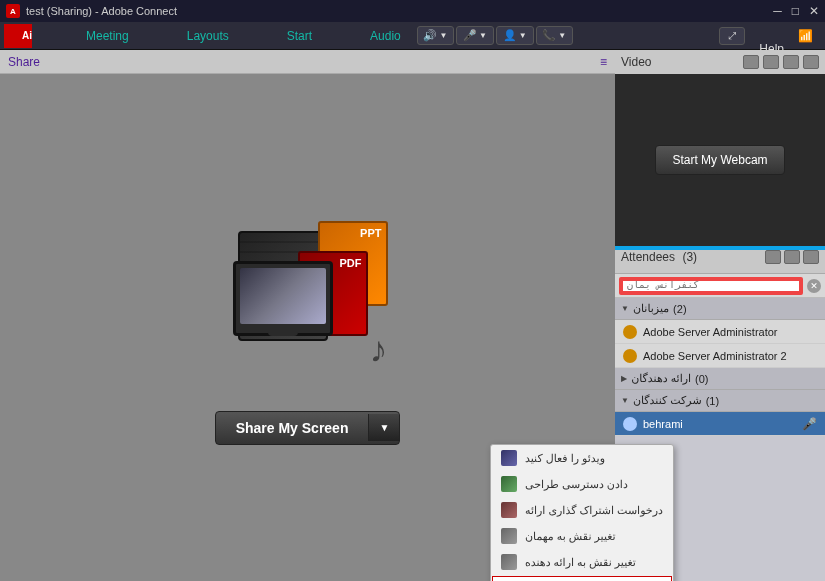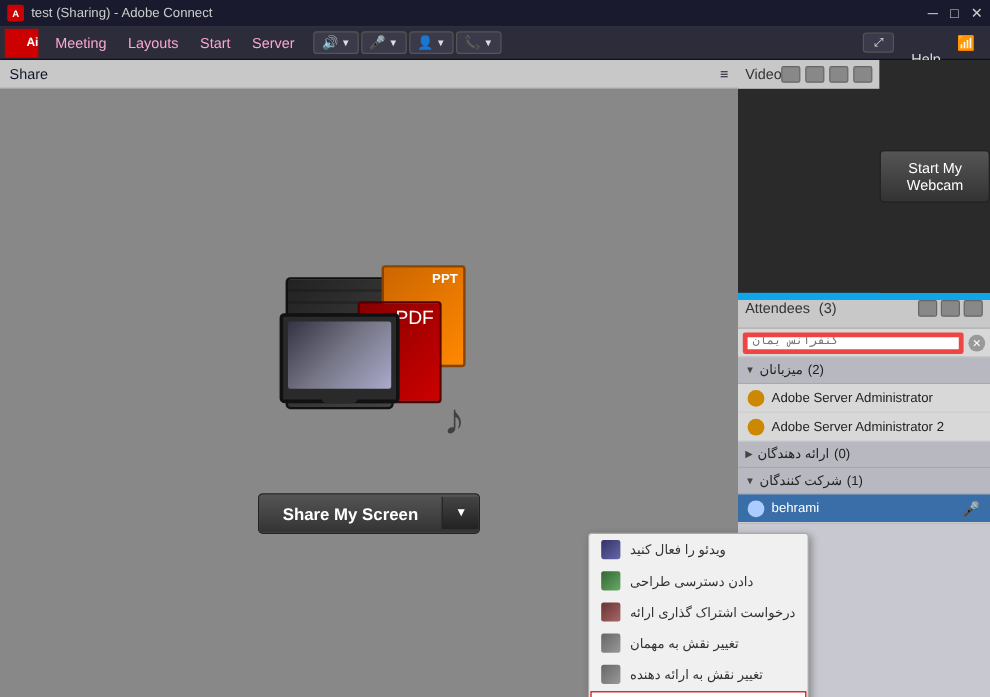--- a/index.html
+++ b/index.html
@@ -32,24 +32,25 @@
     }
     .adobe-logo {
       width: 28px; height: 24px;
       background: #cc0000;
       display: flex; align-items: center; justify-content: flex-end;
       color: white; font-weight: bold; font-size: 10px;
       margin-right: 4px;
     }
     .menu-item {
       padding: 2px 8px;
-      color: #f9a8d4;
+      color: #14b8a6;
       font-size: 12px;
       cursor: pointer;
       border-radius: 2px;
+      margin-left: 40px;
     }
 
     .toolbar-group {
       display: flex; align-items: center; gap: 2px;
       margin-left: 6px;
     }
     .toolbar-btn {
       display: flex; align-items: center; gap: 2px;
       padding: 2px 6px;
       background: #3a3a4a;
@@ -94,21 +95,21 @@
       display: flex;
       flex-direction: column;
       position: relative;
     }
     #share-header {
       height: 24px;
       background: #c8c8c8;
       display: flex; align-items: center; justify-content: space-between;
       padding: 0 8px;
       border-bottom: 1px solid #aaa;
-      font-size: 12px; color: #0f172a;
+      font-size: 12px; color: #4c1d95;
     }
     #share-content {
       flex: 1;
       background: #888;
       display: flex; align-items: center; justify-content: center;
       flex-direction: column;
       position: relative;
     }
 
     
@@ -150,21 +151,21 @@
     }
     .pdf-card {
       position: absolute;
       right: 30px; top: 40px;
       width: 70px; height: 85px;
       background: linear-gradient(135deg, #880000 0%, #cc0000 100%);
       border: 2px solid #550000;
       border-radius: 3px;
       display: flex; align-items: flex-start; justify-content: flex-end;
       padding: 4px;
-      color: white; font-weight: normal; font-size: 16px;
+      color: white; font-weight: bold; font-size: 11px;
     }
     .monitor-icon {
       position: absolute;
       left: 15px; top: 50px;
       width: 100px; height: 75px;
       background: #2a2a2a;
       border: 3px solid #111;
       border-radius: 4px;
     }
     .monitor-screen {
@@ -249,22 +250,22 @@
       width: 210px;
       display: flex;
       flex-direction: column;
       background: #3a3a3a;
     }
 
     
     #video-panel {
       height: 200px;
       background: #2a2a2a;
-      border-bottom: 6px solid #0ea5e9;
-      display: flex; flex-direction: row;
+      border-bottom: 4px solid #0ea5e9;
+      display: flex; flex-direction: column;
     }
     #video-header {
       height: 24px;
       background: #c8c8c8;
       display: flex; align-items: center; justify-content: space-between;
       padding: 0 6px;
       font-size: 12px; color: #333;
     }
     .video-header-icons { display: flex; gap: 4px; }
     .v-icon {
@@ -392,21 +393,21 @@
   </div>
 </div>
 
 <div id="menubar">
   <div class="adobe-logo">
     <span>Ai</span>
   </div>
   <span class="menu-item">Meeting</span>
   <span class="menu-item">Layouts</span>
   <span class="menu-item">Start</span>
-  <span class="menu-item">Server</span>
+  <span class="menu-item">Audio</span>
 
   <div class="toolbar-group">
     <div class="toolbar-btn">
       <span>🔊</span>
       <span class="dropdown-arrow">▼</span>
     </div>
     <div class="toolbar-btn">
       <span>🎤</span>
       <span class="dropdown-arrow">▼</span>
     </div>

